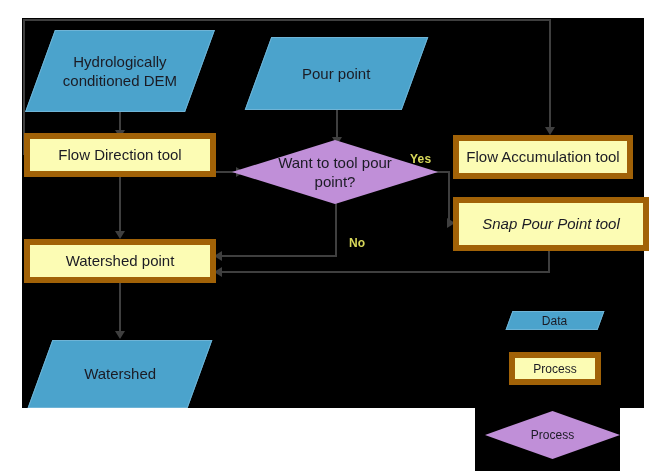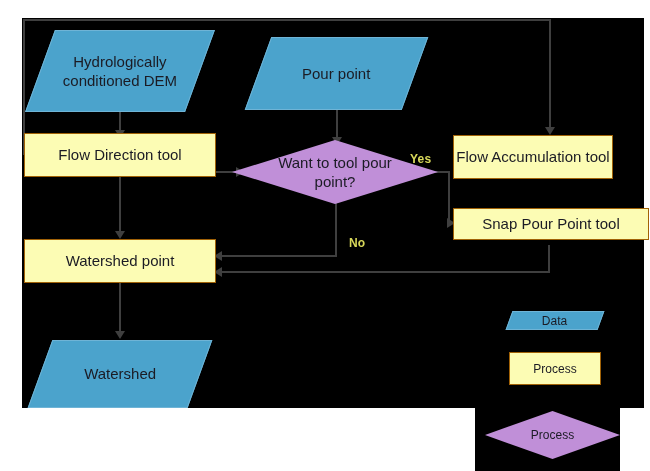--- a/index.html
+++ b/index.html
@@ -38,21 +38,21 @@
   }
   .data {
     background: #4ba3cc;
     border: 1px solid #6fb4d6;
     transform: skewX(-20deg);
   }
   .data > span { transform: skewX(20deg); display: block; }
 
   .process {
     background: #fcfcb4;
-    border: 1px solid #a16207;
+    border: 6px solid #a16207;
   }
 
   .decision {
     background: #c08fd8;
     border: none;
     clip-path: polygon(50% 0%, 100% 50%, 50% 100%, 0% 50%);
   }
 
   
   .line {
@@ -149,29 +149,29 @@
   </div>
 
   <div class="node data" style="left:258px; top:37px; width:157px; height:73px;">
     <span>Pour point</span>
   </div>
 
   <div class="node process" style="left:24px; top:133px; width:192px; height:44px;">
     <span>Flow Direction tool</span>
   </div>
 
-  <div class="node process" style="left:453px; top:135px; width:160px; height:44px;">
+  <div class="node process" style="left:453px; top:135px; width:180px; height:44px;">
     <span>Flow Accumulation tool</span>
   </div>
 
   <div class="node decision" style="left:232px; top:140px; width:206px; height:64px;">
     <span style="max-width:120px;">Want to tool pour point?</span>
   </div>
 
-  <div class="node process" style="left:453px; top:208px; width:196px; height:32px;">
+  <div class="node process" style="left:453px; top:197px; width:196px; height:54px;font-style:italic;">
     <span>Snap Pour Point tool</span>
   </div>
 
   <div class="node process" style="left:24px; top:239px; width:192px; height:44px;">
     <span>Watershed point</span>
   </div>
 
   <div class="node data" style="left:40px; top:340px; width:160px; height:68px;">
     <span>Watershed</span>
   </div>

